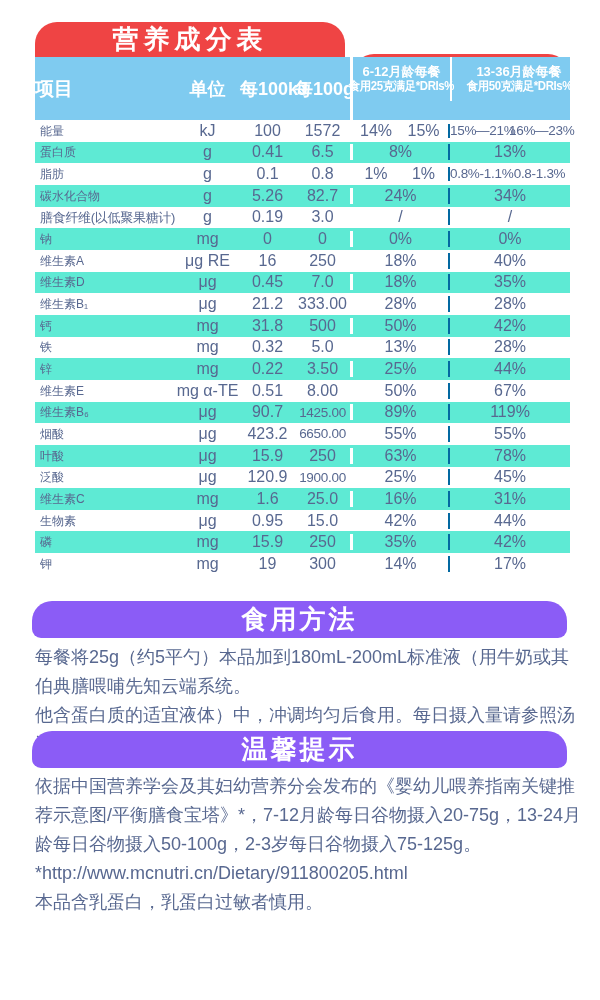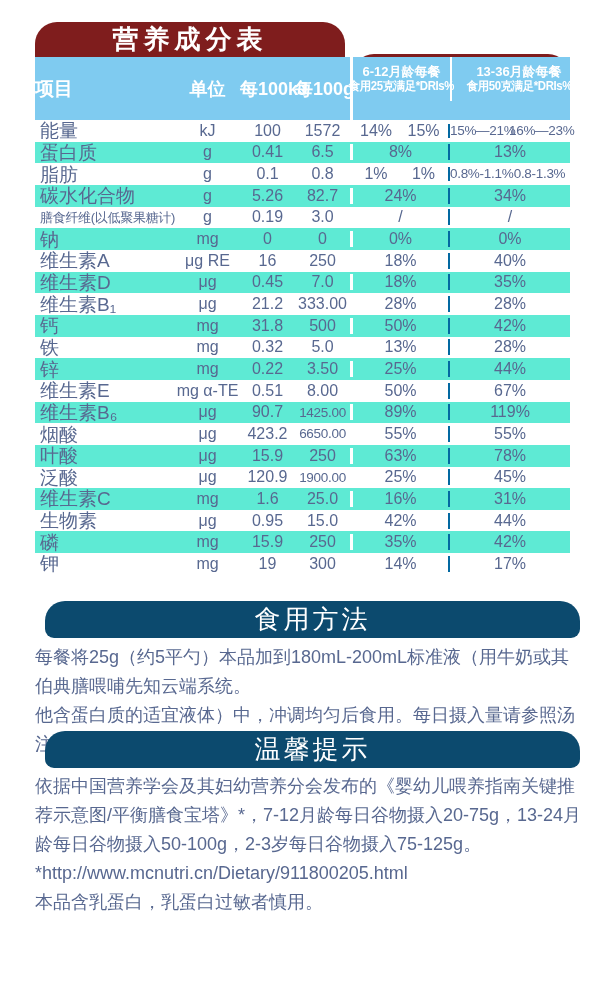--- a/index.html
+++ b/index.html
@@ -5,21 +5,21 @@
   html,body{margin:0;padding:0;}
   body{
     width:600px;height:1000px;background:#ffffff;
     font-family:"Liberation Sans","DejaVu Sans",sans-serif;
     position:relative;overflow:hidden;
   }
   .abs{position:absolute;}
 
   
   .titlebar{
-    background:#7f1d1d;color:#ffffff;font-weight:bold;
+    background:#ef4444;color:#ffffff;font-weight:bold;
     display:flex;align-items:center;justify-content:center;
     border-radius:22px 22px 0 0;height:35px;top:22px;
     font-size:26px;letter-spacing:5px;
   }
   .titlebar.left{left:35px;width:310px;}
   .titlebar.right{left:352px;width:218px;margin-top:32px;}
 
   
   .thead{
     left:35px;top:57px;width:535px;height:63px;background:#7fcbf0;
@@ -58,31 +58,31 @@
   .trow{
     display:grid;
     grid-template-columns:140px 65px 55px 55px 49px 49px 61px 61px;
     height:21.67px;align-items:center;background:#ffffff;
   }
   .trow.alt{background:#5eead4;}
   .cell{
     box-sizing:border-box;text-align:center;color:#586890;
     font-size:16px;line-height:1;white-space:nowrap;overflow:visible;
   }
-  .c-name{text-align:left;padding-left:5px;font-size:19px;}
+  .c-name{text-align:left;padding-left:5px;font-size:12px;}
   .c-name.long{font-size:13px;letter-spacing:-0.3px;}
   .b1{border-left:3px solid #fff;}
   .b2{border-left:2px solid #0369a1;}
   .span2{grid-column:span 2;}
   .tight{font-size:13.5px;letter-spacing:-0.3px;}
 
   
   .secbar{
-    left:45px;width:535px;height:37px;background:#0c4a6e;color:#fff;
-    font-size:26px;font-weight:normal;letter-spacing:3px;
+    left:32px;width:535px;height:37px;background:#8b5cf6;color:#fff;
+    font-size:26px;font-weight:bold;letter-spacing:3px;
     display:flex;align-items:center;justify-content:center;
     border-radius:20px 20px 9px 9px;
   }
   .sec-usage{top:601px;}
   .sec-tips{top:731px;}
   .paras{left:35px;width:545px;color:#586890;font-size:18px;}
   .paras .pline{line-height:29px;white-space:nowrap;}
   .usage-text{top:643px;}
   .tips-text{top:772px;}
 </style>

